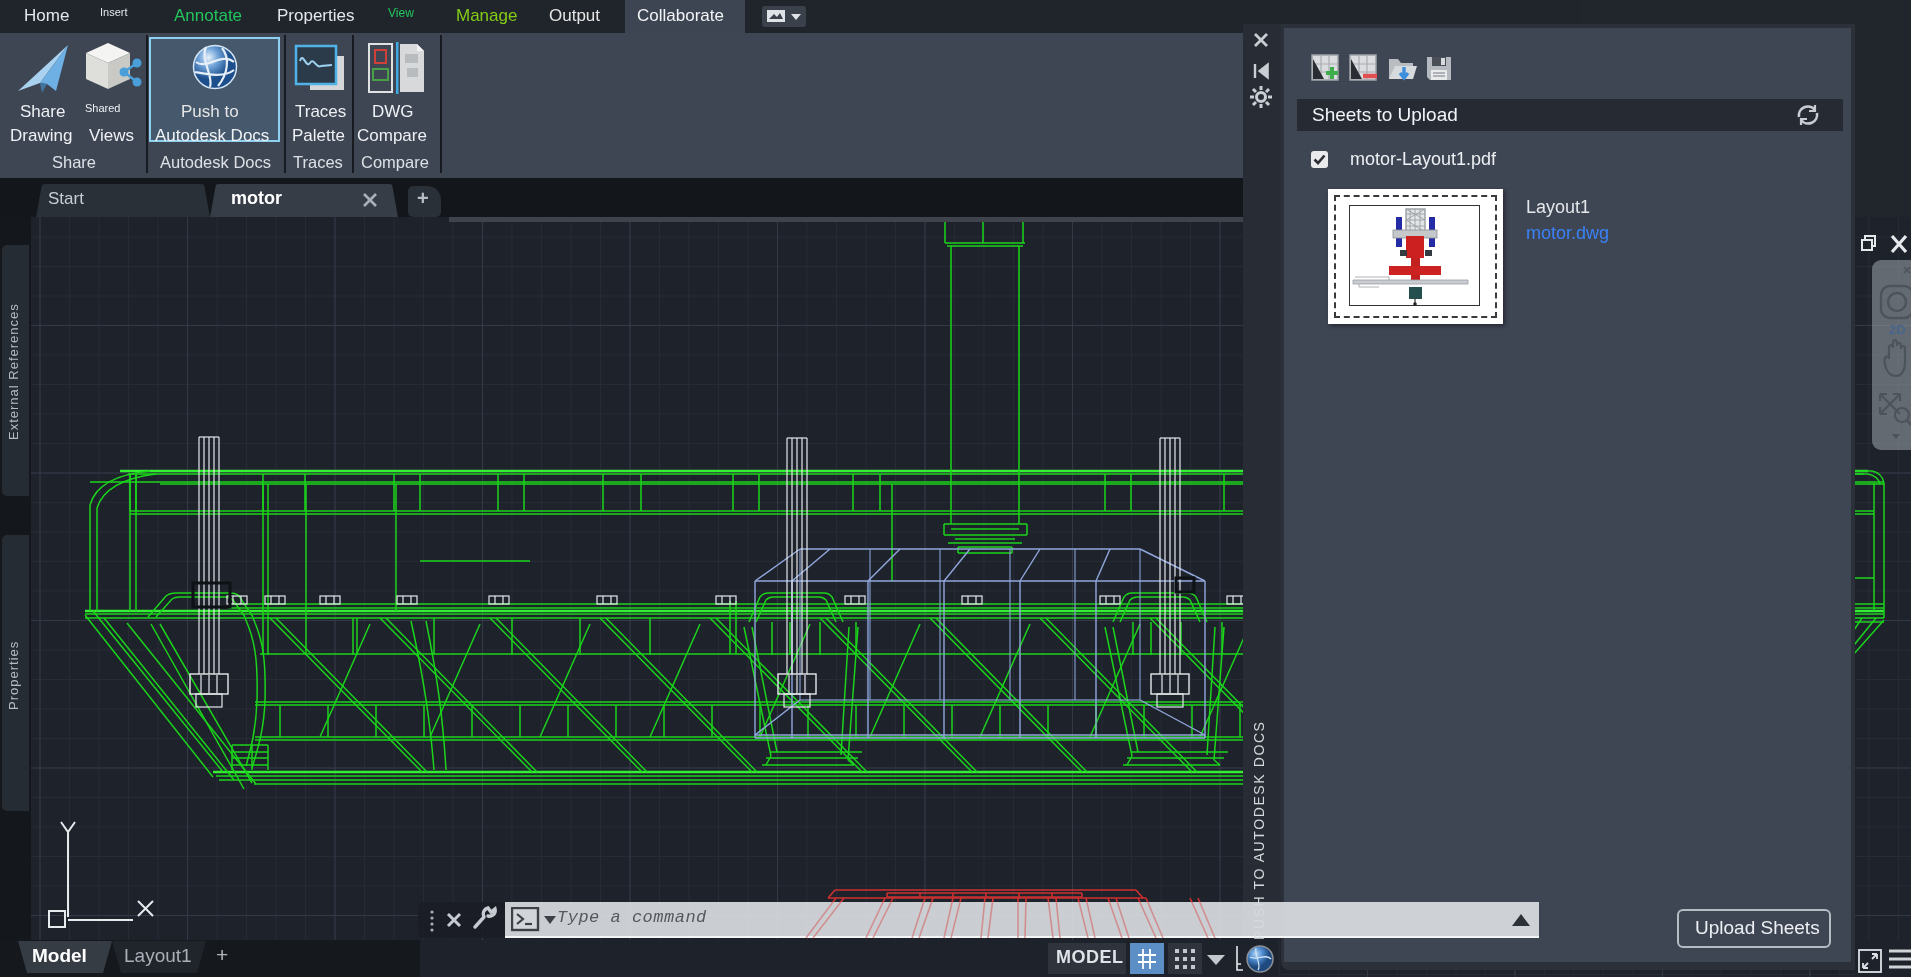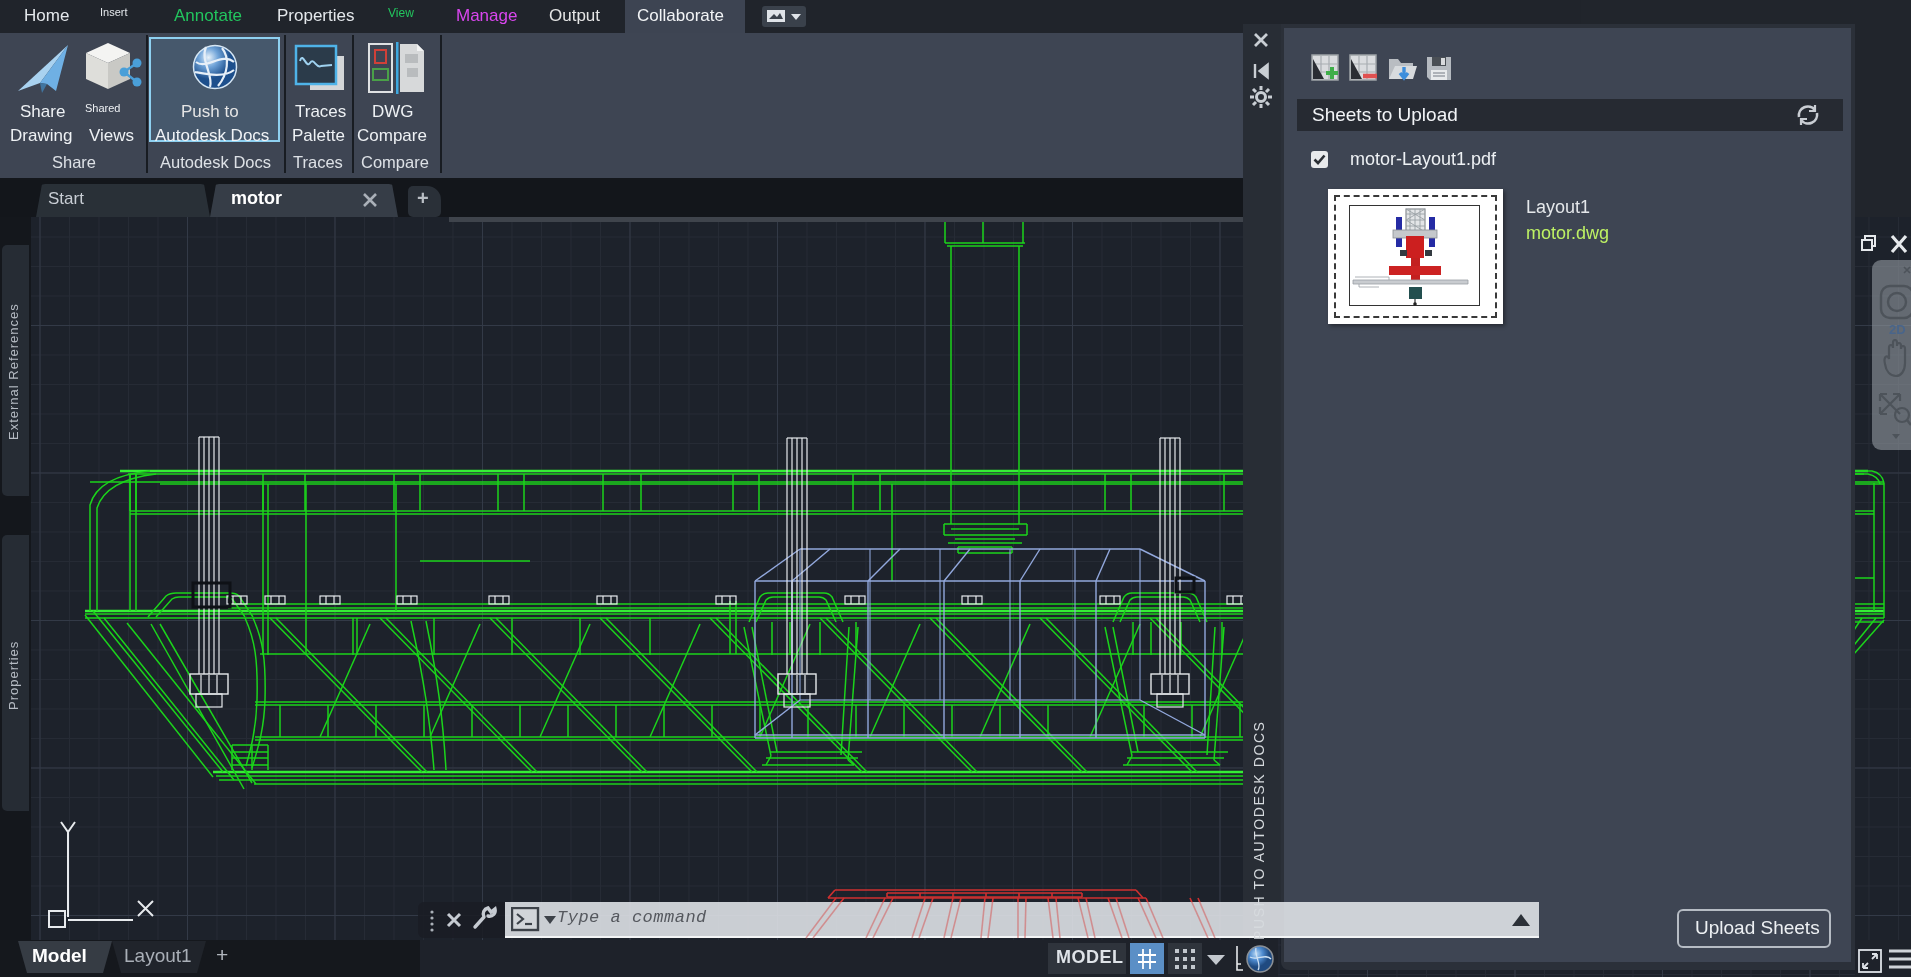--- a/index.html
+++ b/index.html
@@ -508,21 +508,21 @@
  <span class="abs" style="left:417px;top:7px;font-size:20px;font-weight:bold;color:#b9bec4">+</span>
 </div>
 
 <div class="abs" style="left:0;top:0;width:1581px;height:33px;background:#20242b;z-index:52">
  <div class="abs" style="left:625px;top:0;width:120px;height:33px;background:#3d4452"></div>
  <span class="abs" style="left:24px;top:6px;font-size:17px;color:#e4e8ec">Home</span>
  <span class="abs" style="left:100px;top:6px;font-size:11px;color:#e4e8ec">Insert</span>
  <span class="abs" style="left:174px;top:6px;font-size:17px;color:#22c55e">Annotate</span>
  <span class="abs" style="left:277px;top:6px;font-size:17px;color:#e4e8ec">Properties</span>
  <span class="abs" style="left:388px;top:6px;font-size:12px;color:#22c55e">View</span>
- <span class="abs" style="left:456px;top:6px;font-size:17px;color:#d946ef">Manage</span>
+ <span class="abs" style="left:456px;top:6px;font-size:17px;color:#84cc16">Manage</span>
  <span class="abs" style="left:549px;top:6px;font-size:17px;color:#e5e5e5">Output</span>
  <span class="abs" style="left:637px;top:6px;font-size:17px;color:#f2f4f6">Collaborate</span>
  <div class="abs" style="left:762px;top:6px;width:44px;height:21px;background:#3a414b;border-radius:3px">
   <svg width="44" height="21" viewBox="0 0 44 21">
         <rect x="5" y="4" width="18" height="12" fill="#dfe3e8"></rect>
         <path d="M7 13 L12 8 L15 11 L18 7 L21 13 Z" fill="#3a414b"></path>
         <path d="M29 8 L39 8 L34 14 Z" fill="#dfe3e8"></path>
       </svg>
  </div>
 </div>
@@ -670,17 +670,17 @@
   <rect x="76" y="45" width="7" height="6" fill="#333a40"></rect>
   <rect x="62" y="53" width="9" height="25" fill="#c32020"></rect>
   <rect x="40" y="61" width="52" height="9" fill="#cc2222"></rect>
   <path d="M4 75 L119 75 L119 79 L4 79 Z" fill="#c9ccd0" stroke="#9aa0a5" stroke-width="0.8"></path>
   <path d="M6 72 L40 72 L40 75 M10 79 L10 82 L30 82" stroke="#9aa0a5" stroke-width="0.8" fill="none"></path>
   <rect x="60" y="82" width="13" height="12" fill="#234f4f"></rect>
   <path d="M66 94 L66 99" stroke="#333" stroke-width="1.2"></path>
       <circle cx="66" cy="99" r="1.8" fill="#222"></circle>
  </svg>
  <span class="abs" style="left:245px;top:173px;font-size:18px;color:#e4e7ea">Layout1</span>
- <span class="abs" style="left:245px;top:199px;font-size:18px;color:#bef264">motor.dwg</span>
+ <span class="abs" style="left:245px;top:199px;font-size:18px;color:#3b82f6">motor.dwg</span>
 
  <div class="abs" style="left:396px;top:885px;width:154px;height:39px;border:2px solid #b6bcc4;border-radius:6px"></div>
  <span class="abs" style="left:414px;top:893px;font-size:19px;color:#edf0f3">Upload Sheets</span>
 </div>
 
 </body></html>

